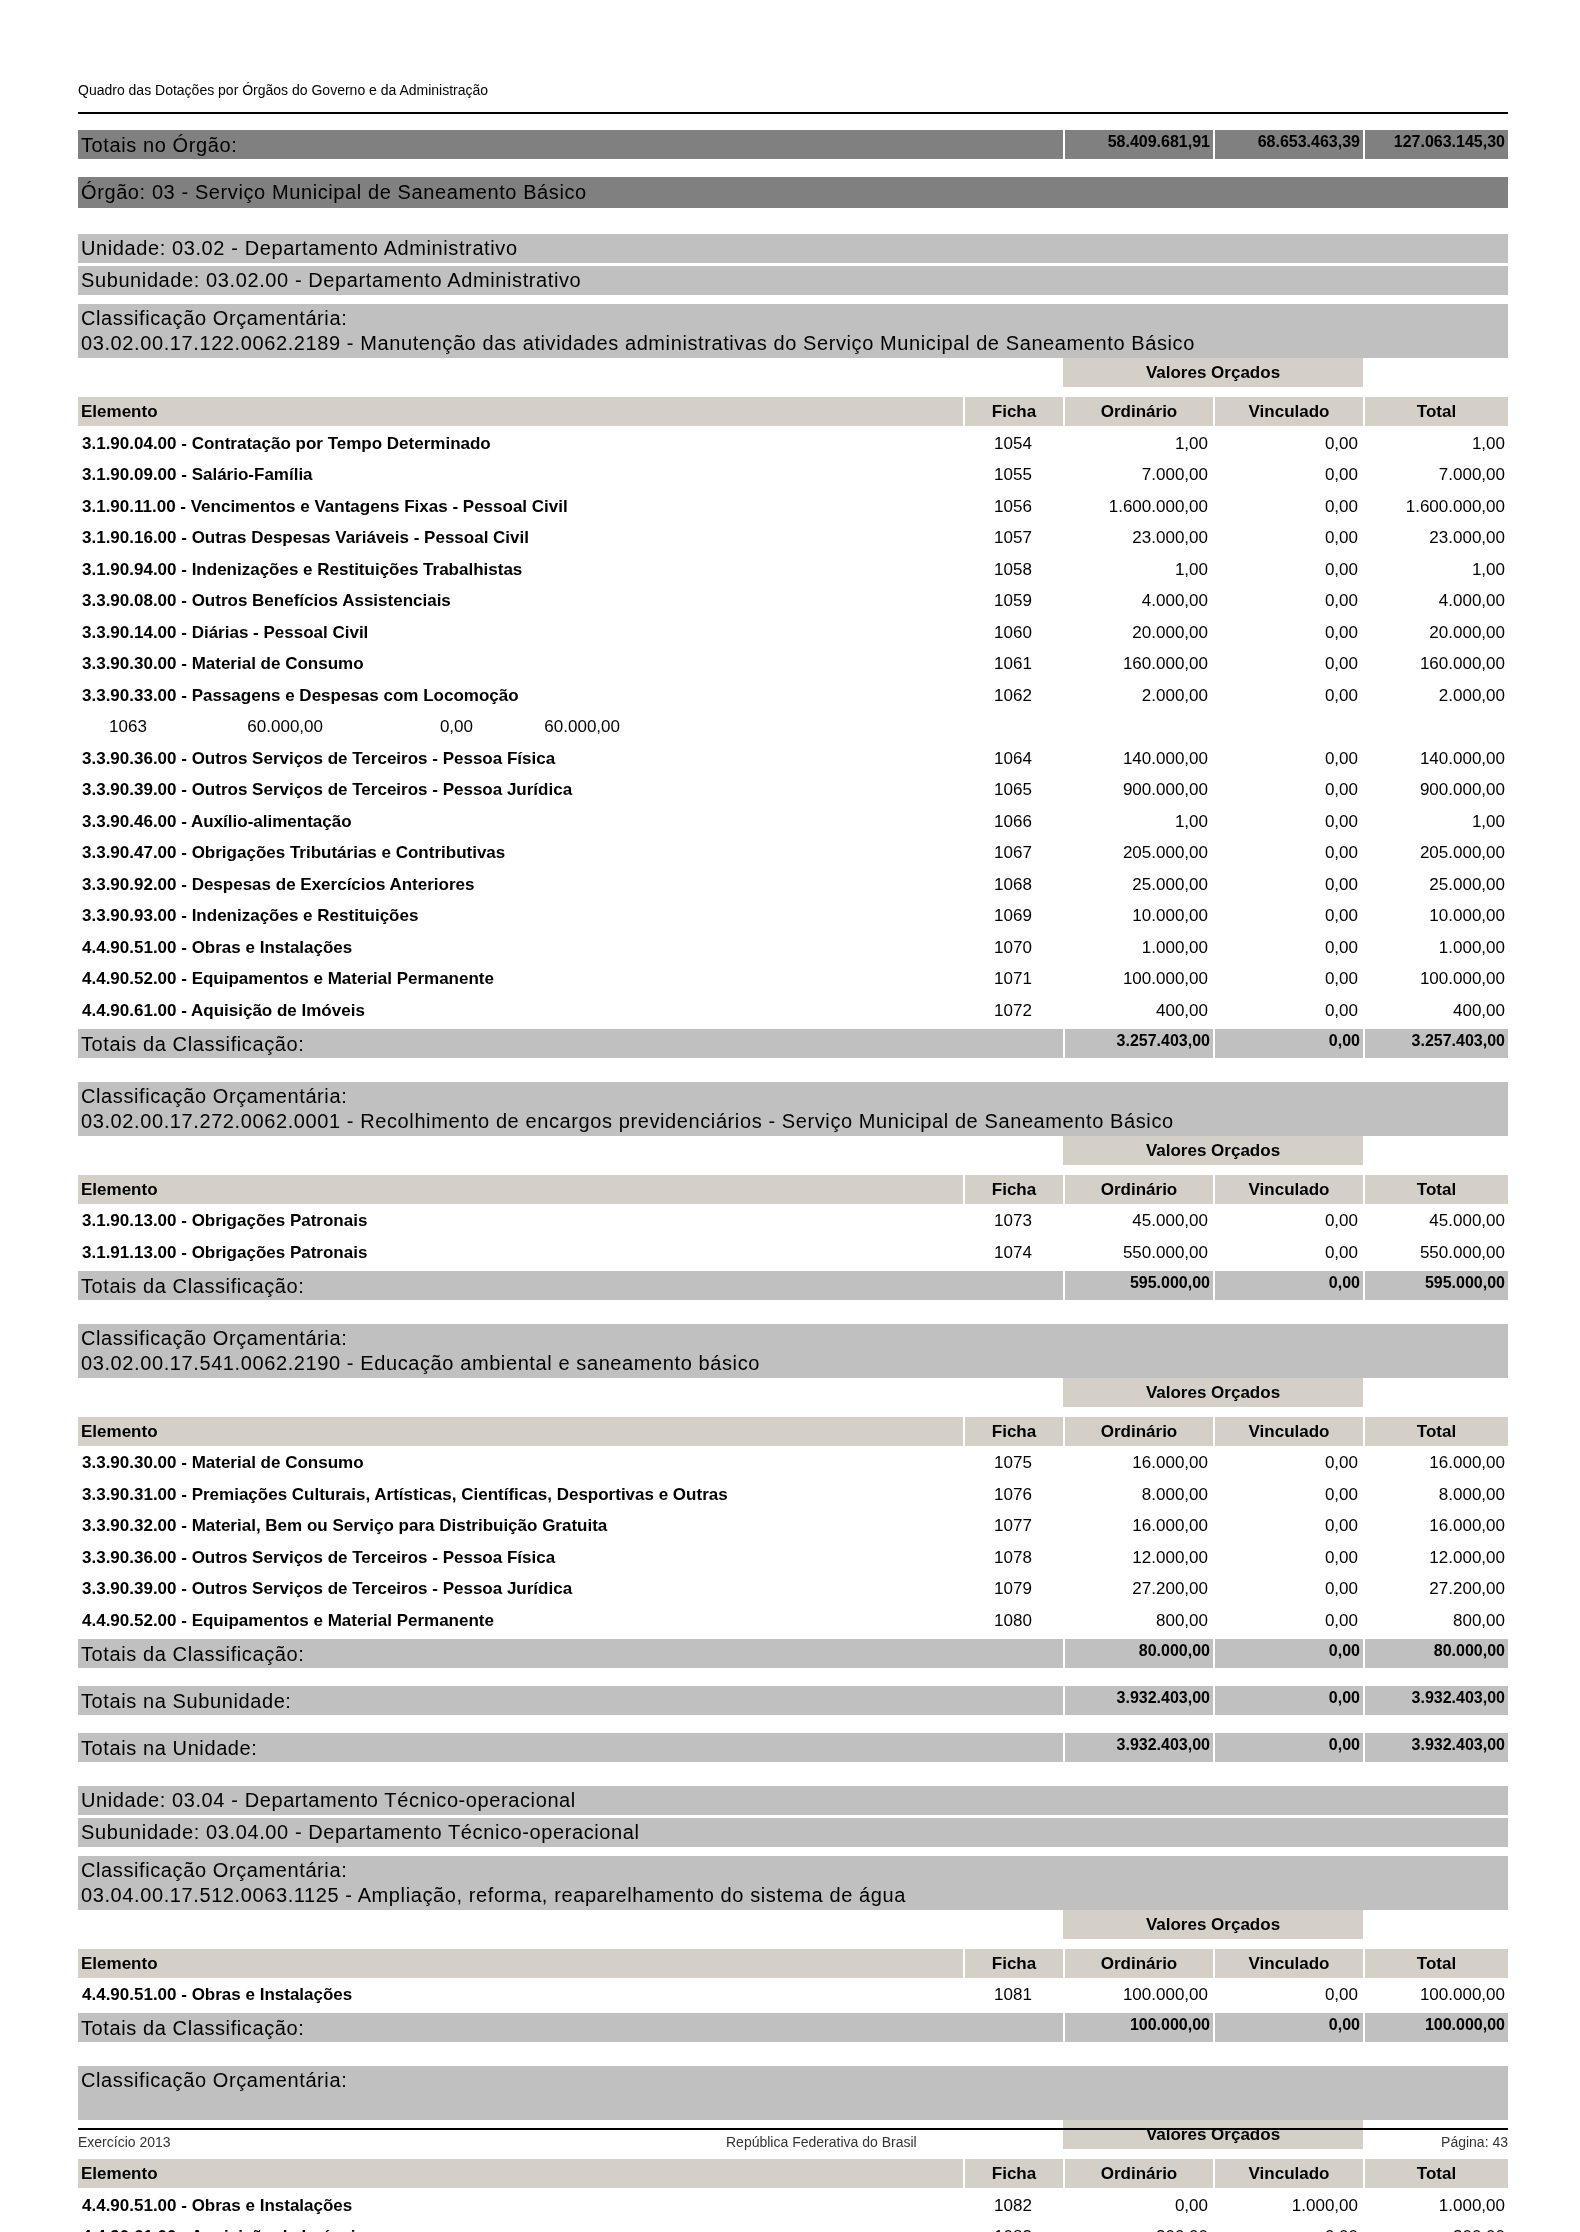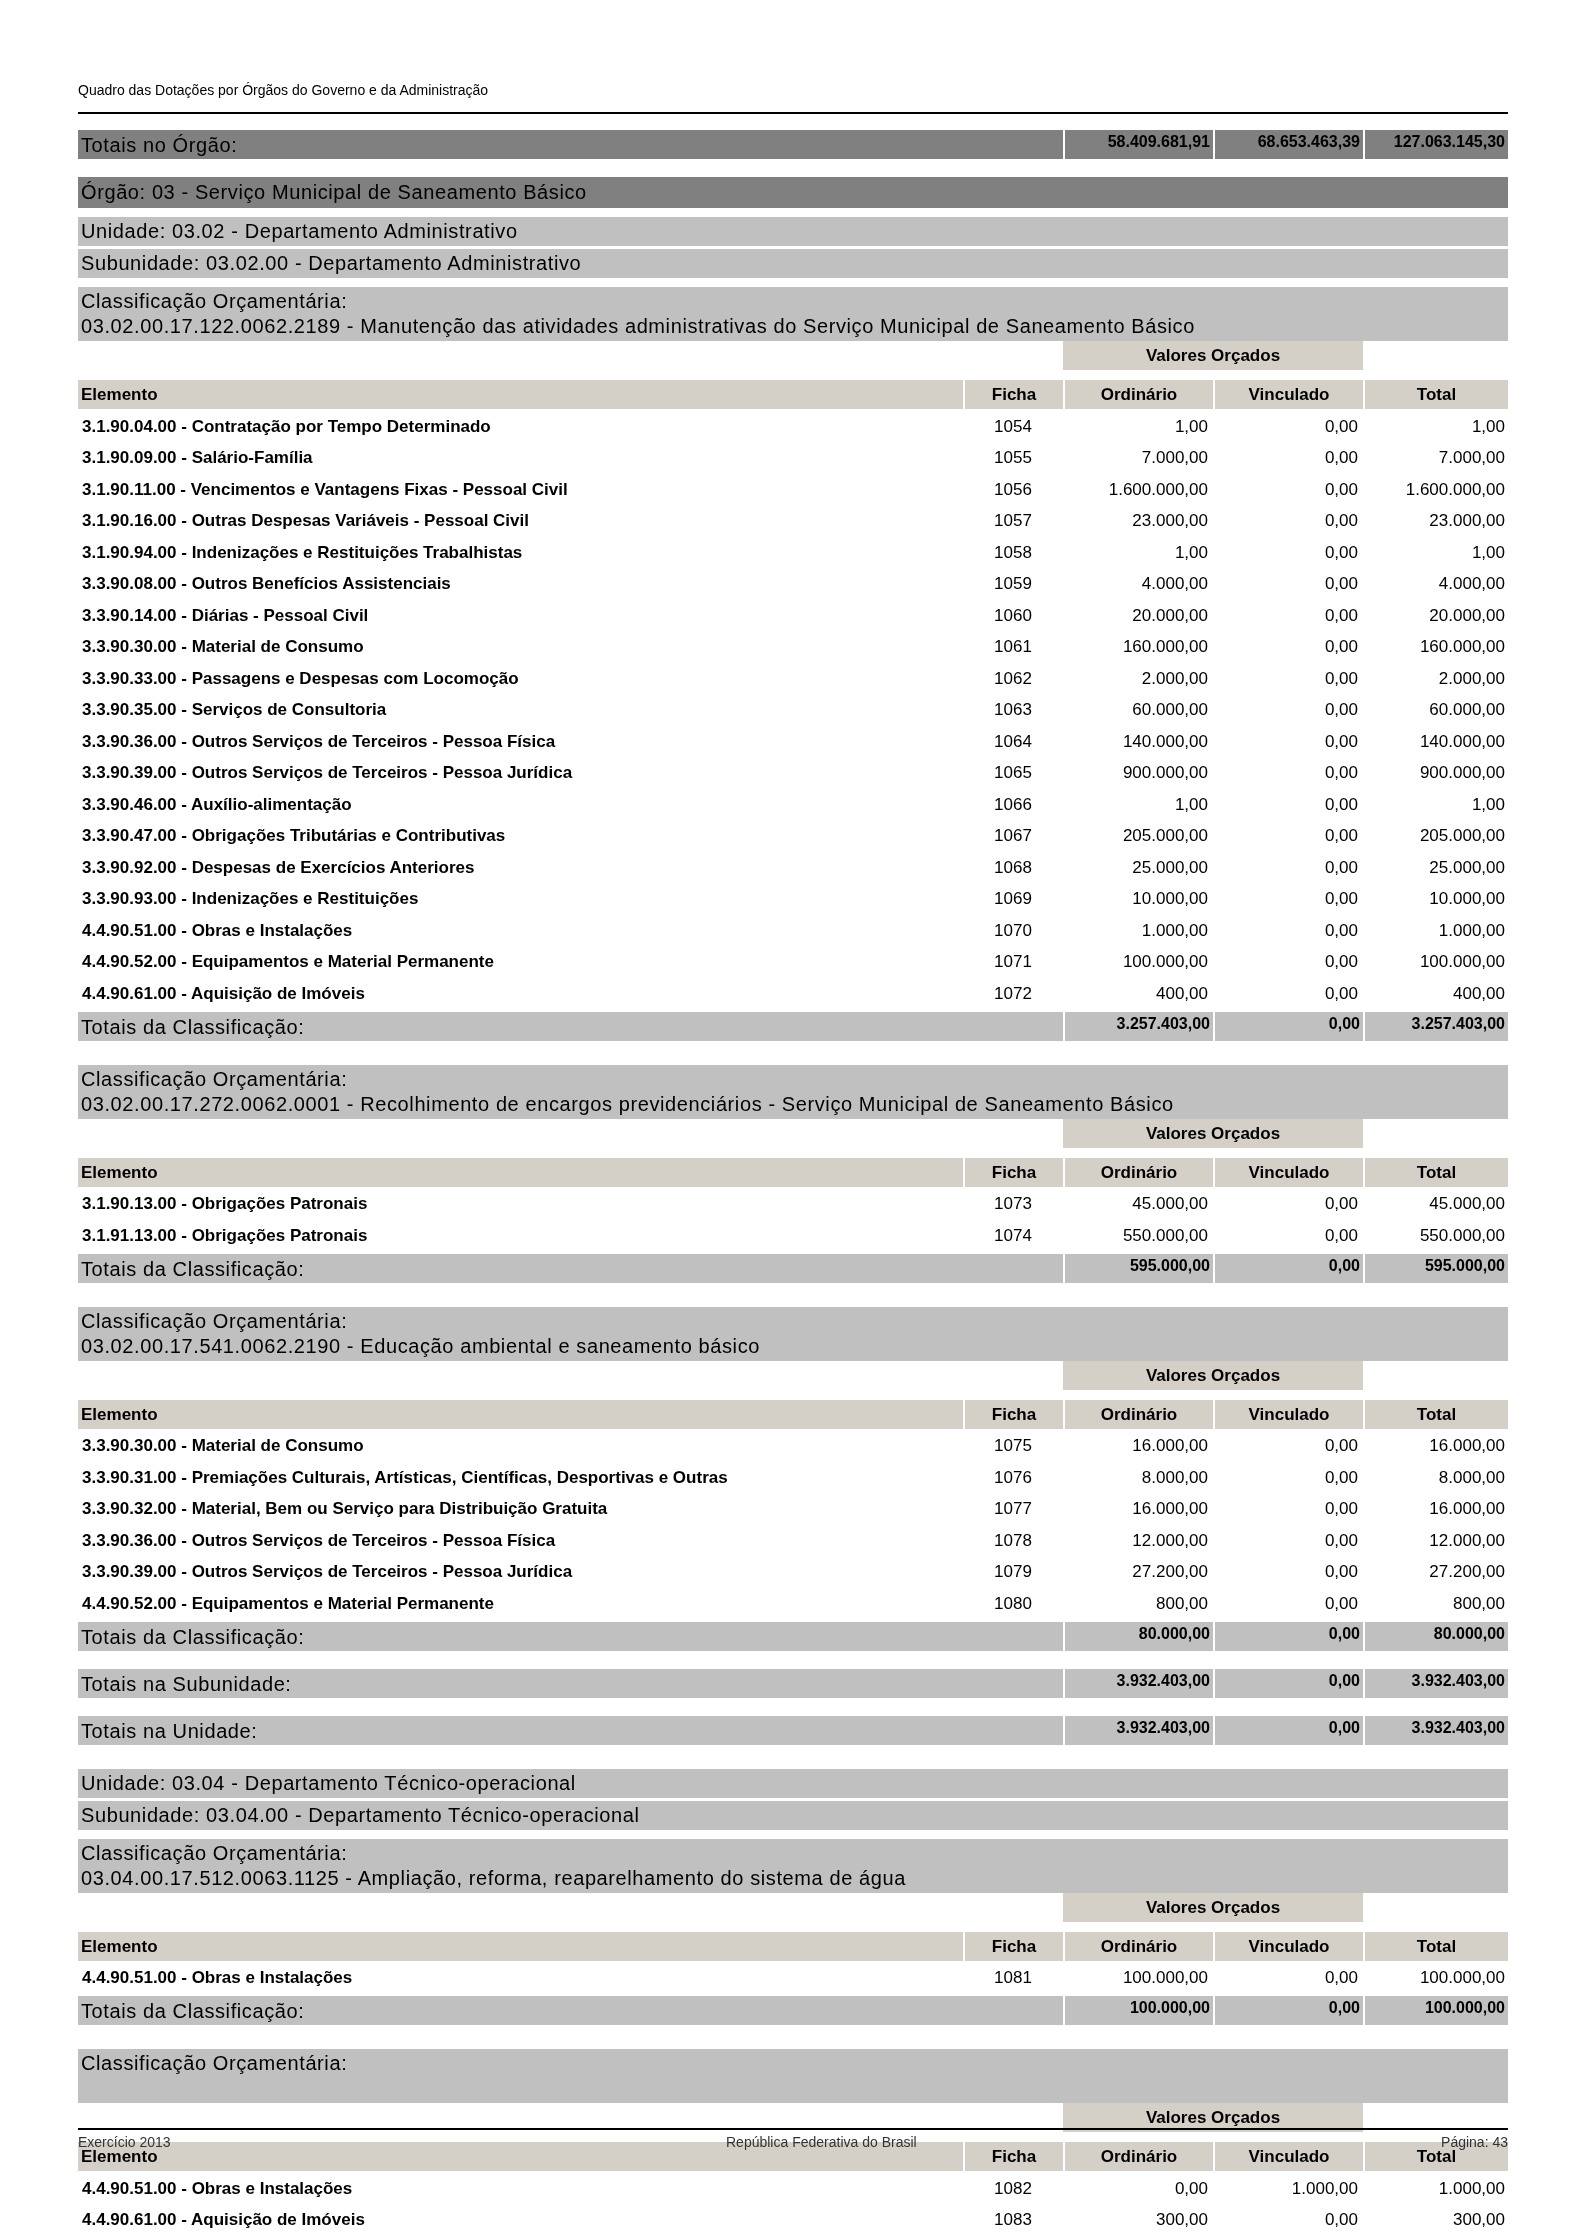--- a/index.html
+++ b/index.html
@@ -4,21 +4,21 @@
 <style>
   html, body { margin: 0; padding: 0; background: #ffffff; }
   body { width: 1580px; height: 2232px; position: relative; overflow: hidden;
          font-family: "Liberation Sans", sans-serif; color: #000; }
   .page-header { position: absolute; left: 78px; top: 82px; font-size: 14px; }
   .rule { position: absolute; left: 78px; width: 1430px; height: 2px; background: #000; }
   .content { position: absolute; left: 78px; top: 130px; width: 1430px; }
 
   .band { position: relative; width: 1430px; box-sizing: border-box; padding-left: 3px;
           font-size: 20px; letter-spacing: 0.6px; display: flex; align-items: center; }
-  .band.dark { background: #808080; height: 31px; margin-bottom: 3px; }
+  .band.dark { background: #808080; height: 31px; margin-bottom: 20px; }
   .band.light { background: #c0c0c0; height: 29px; margin-bottom: 3px; }
   .band.two { background: #c0c0c0; height: 54px; display: block; padding-top: 2px; line-height: 25px; margin-bottom: 0; }
   .gap { height: 6px; }
 
   .tot { display: flex; width: 1430px; height: 29px; margin-bottom: 18px; }
   .tot.dark .c { background: #808080; }
   .tot .c { background: #c0c0c0; box-sizing: border-box; display: flex; align-items: center; }
   .tot .lbl { width: 985px; font-size: 20px; letter-spacing: 0.6px; padding-left: 3px; align-items: flex-end; padding-bottom: 2px; }
   .tot .num { font-weight: bold; font-size: 16px; justify-content: flex-end; padding-right: 3px; border-left: 2px solid #fff; align-items: flex-start; padding-top: 3px; }
   .tot .n1 { width: 150px; } .tot .n2 { width: 150px; } .tot .n3 { width: 145px; }
@@ -140,21 +140,20 @@
             <div class="to">160.000,00</div>
           </div>
           <div class="row">
             <div class="el">3.3.90.33.00 - Passagens e Despesas com Locomoção</div>
             <div class="fi">1062</div>
             <div class="or">2.000,00</div>
             <div class="vi">0,00</div>
             <div class="to">2.000,00</div>
           </div>
           <div class="row">
-            <div class="el">3.3.90.35.00 - Serviços de Consultoria</div>
             <div class="fi">1063</div>
             <div class="or">60.000,00</div>
             <div class="vi">0,00</div>
             <div class="to">60.000,00</div>
           </div>
           <div class="row">
             <div class="el">3.3.90.36.00 - Outros Serviços de Terceiros - Pessoa Física</div>
             <div class="fi">1064</div>
             <div class="or">140.000,00</div>
             <div class="vi">0,00</div>

